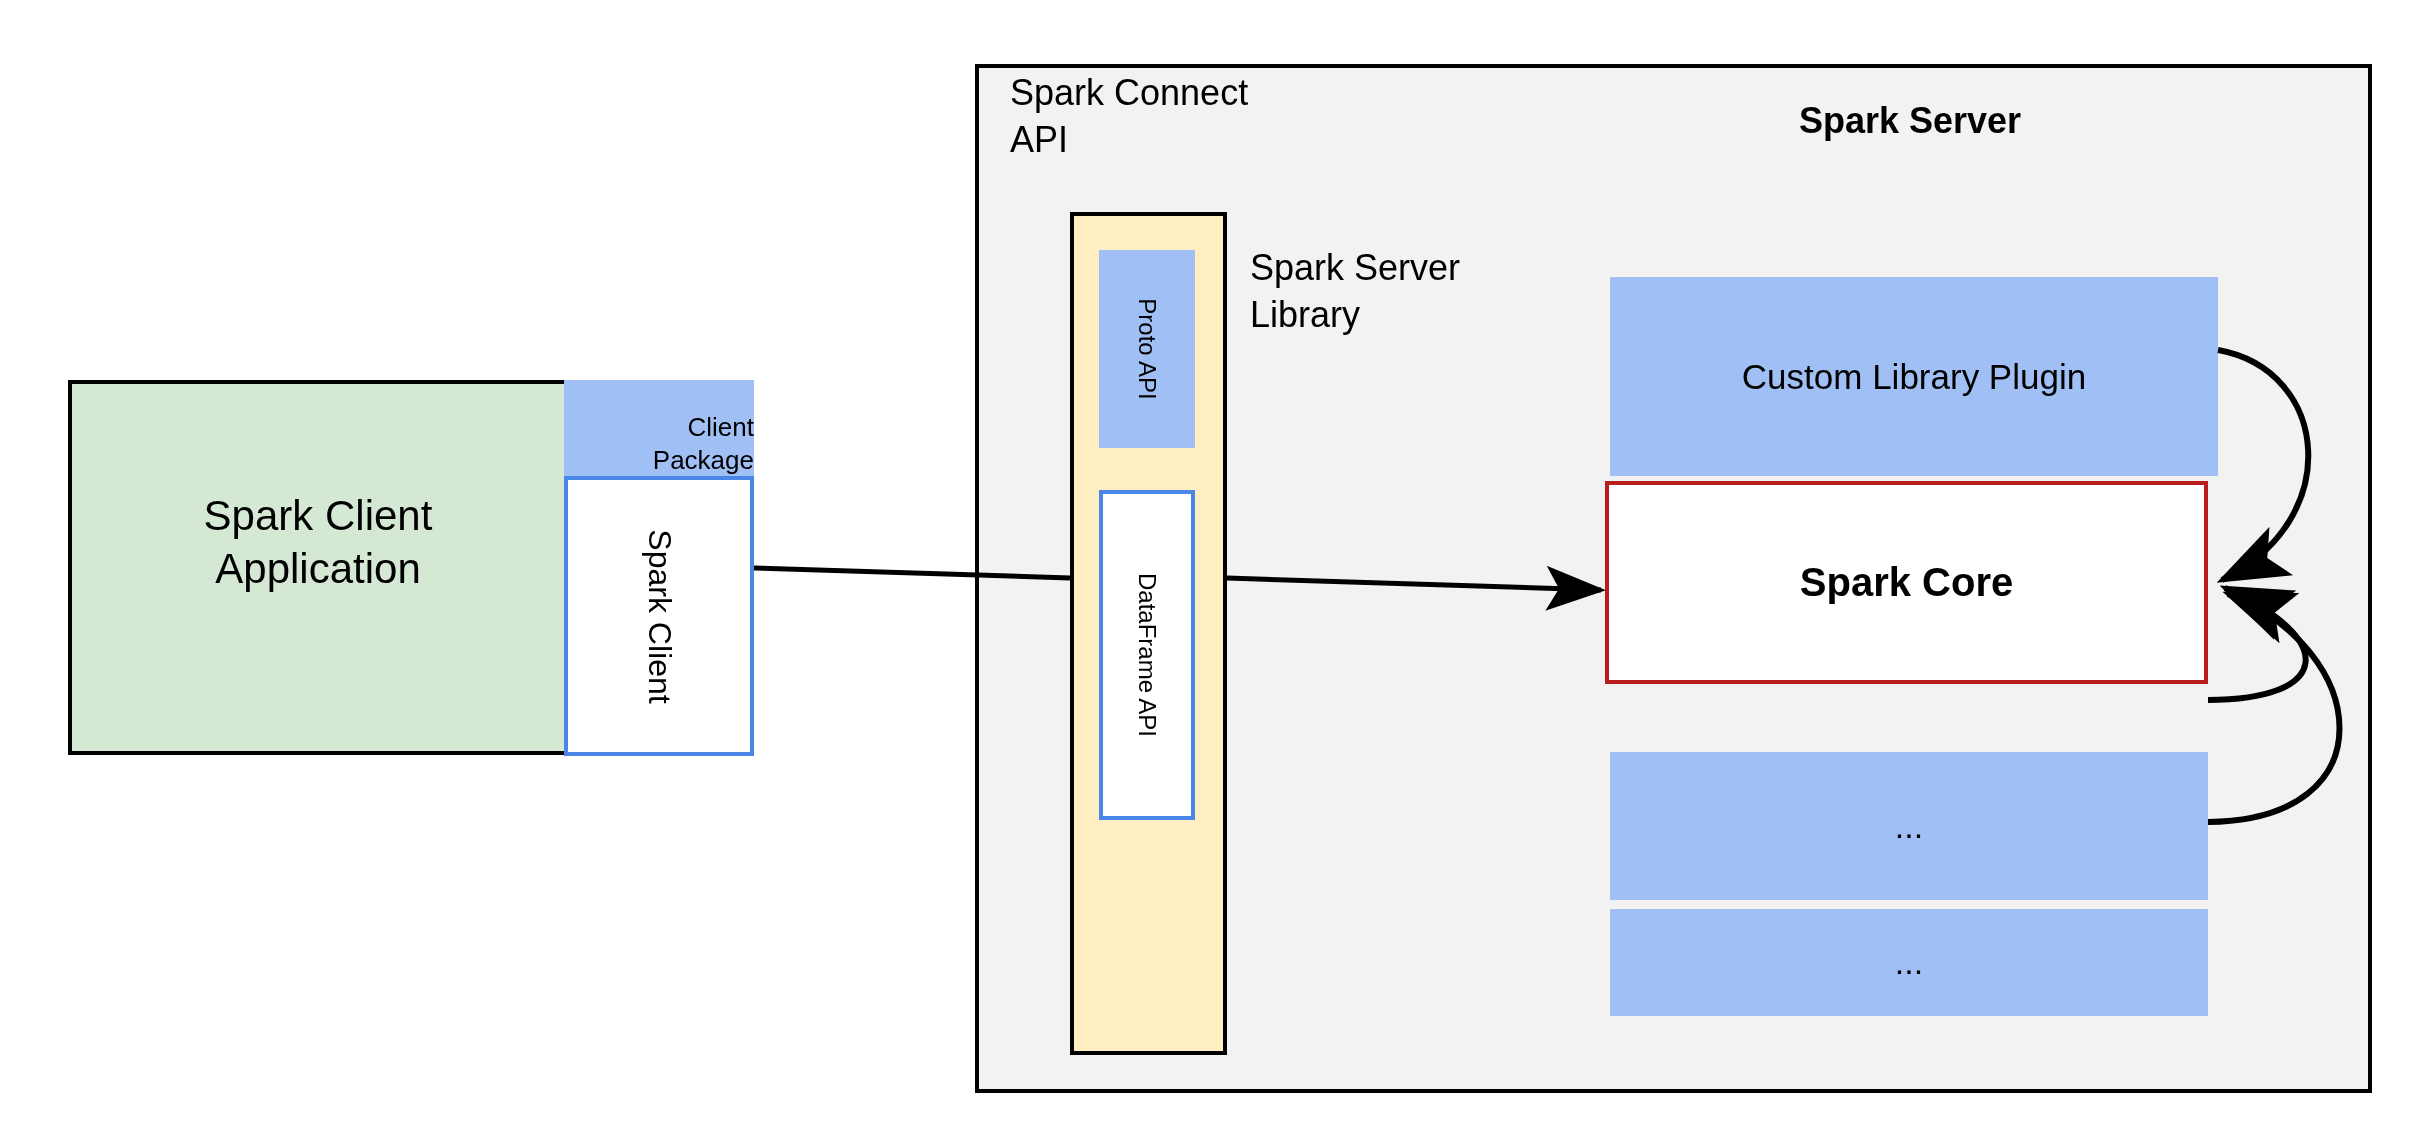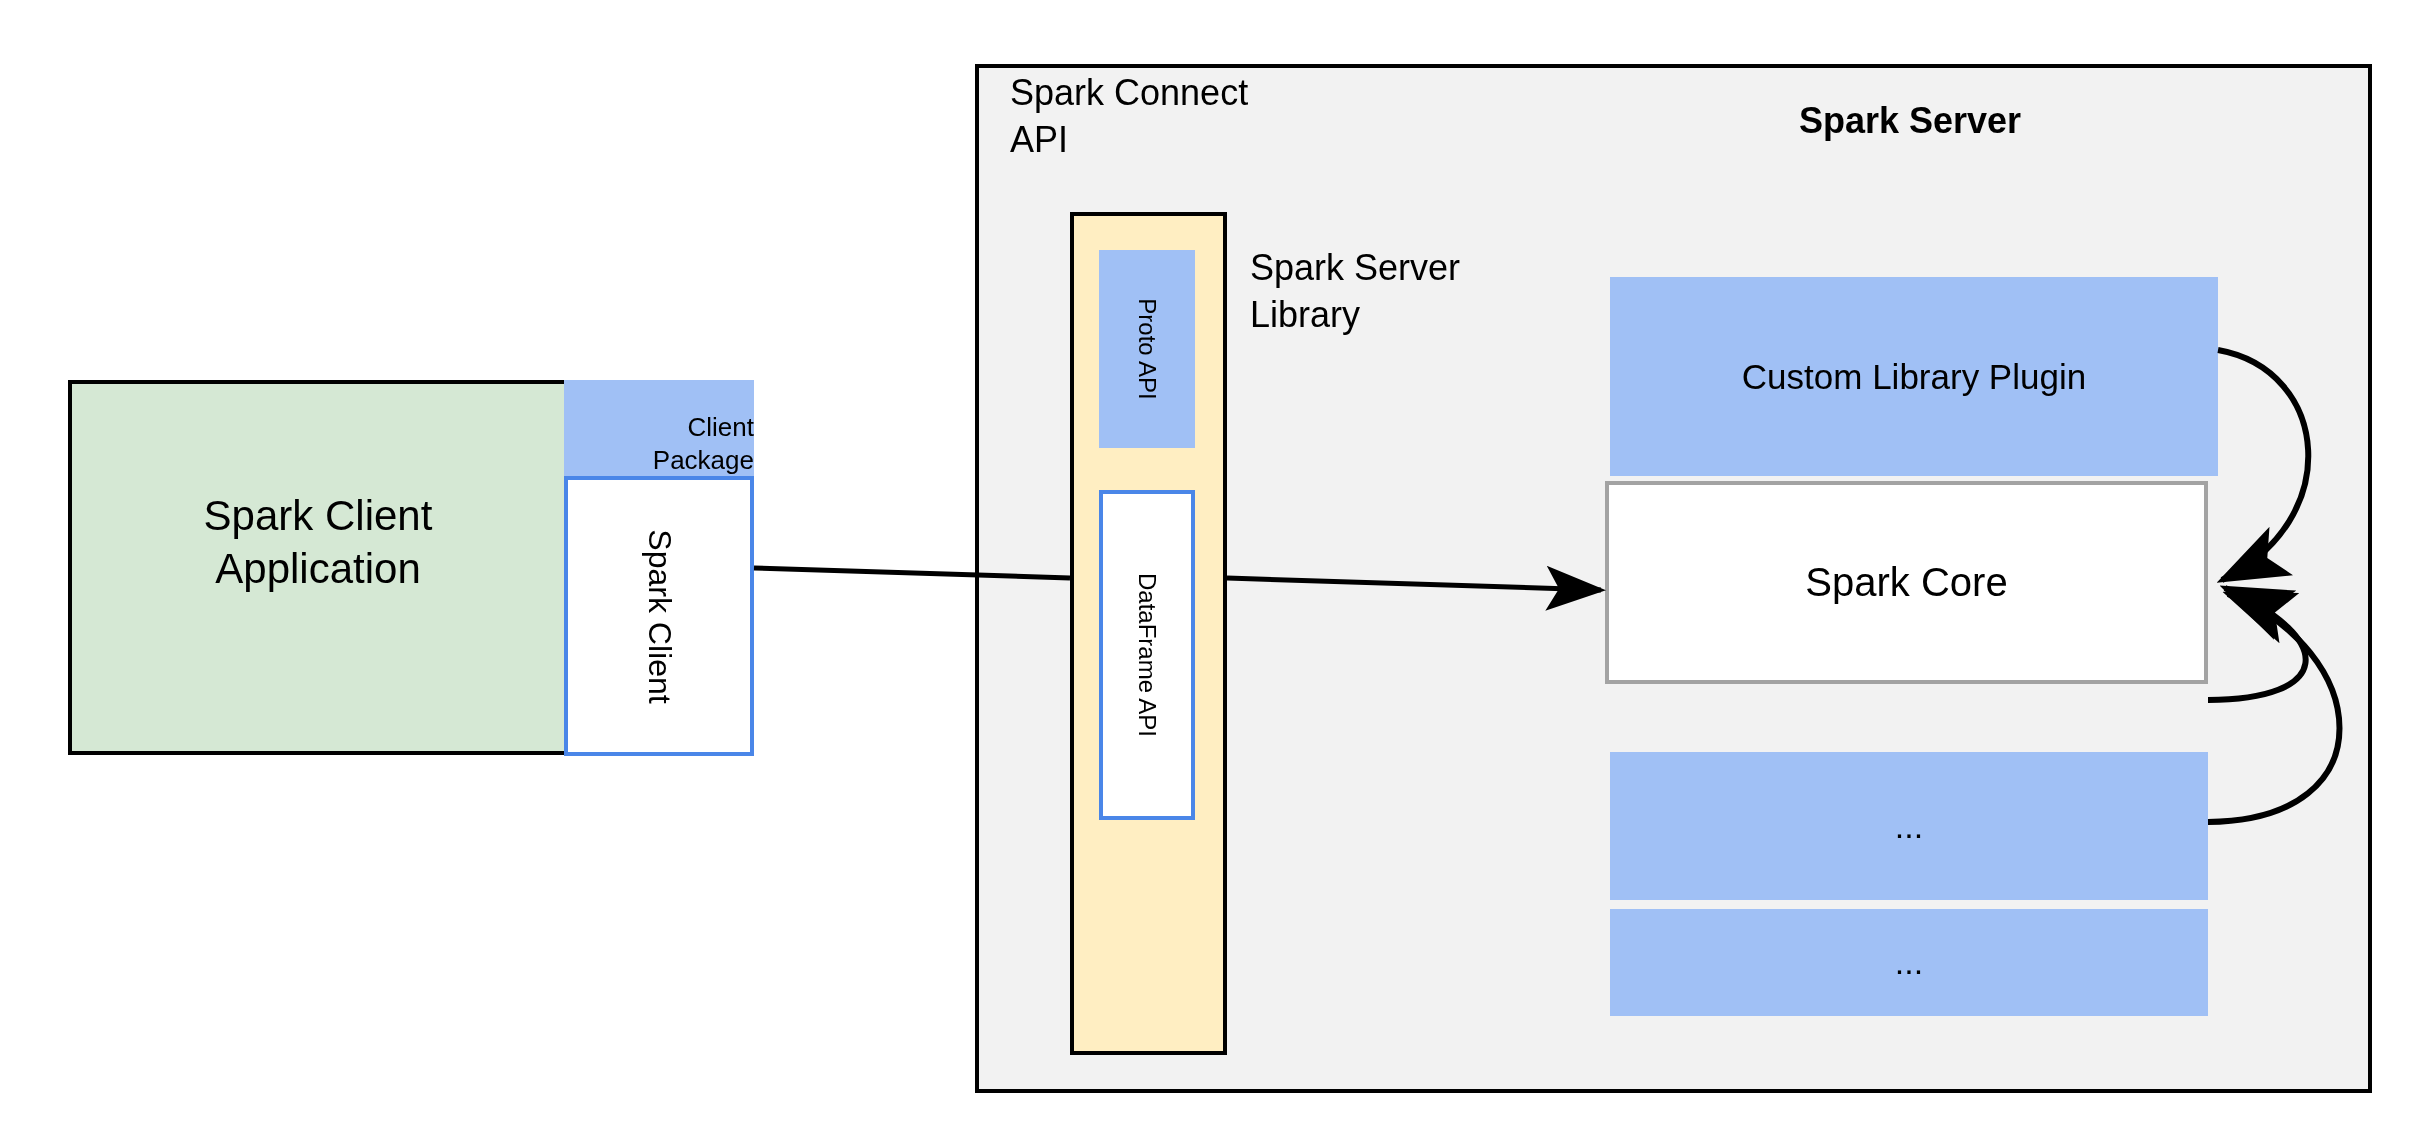--- a/index.html
+++ b/index.html
@@ -213,26 +213,27 @@
     font-size: 35px;
   }
 
   .core-box {
     position: absolute;
     left: 1605px;
     top: 481px;
     width: 603px;
     height: 203px;
     background: #ffffff;
-    border: 4px solid #a3a3a3;
+    border: 4px solid #b91c1c;
     box-sizing: border-box;
     display: flex;
     align-items: center;
     justify-content: center;
     font-size: 40px;
+    font-weight: bold;
   }
 
   .ellipsis-box-1 {
     position: absolute;
     left: 1610px;
     top: 752px;
     width: 598px;
     height: 148px;
     background: #a0c0f5;
     box-sizing: border-box;

